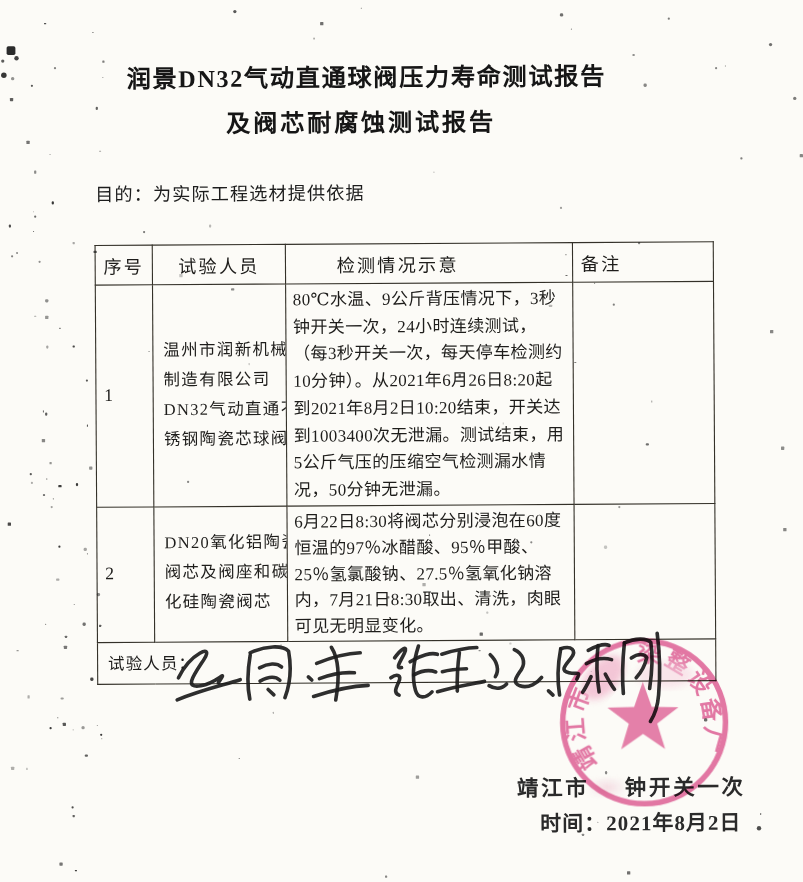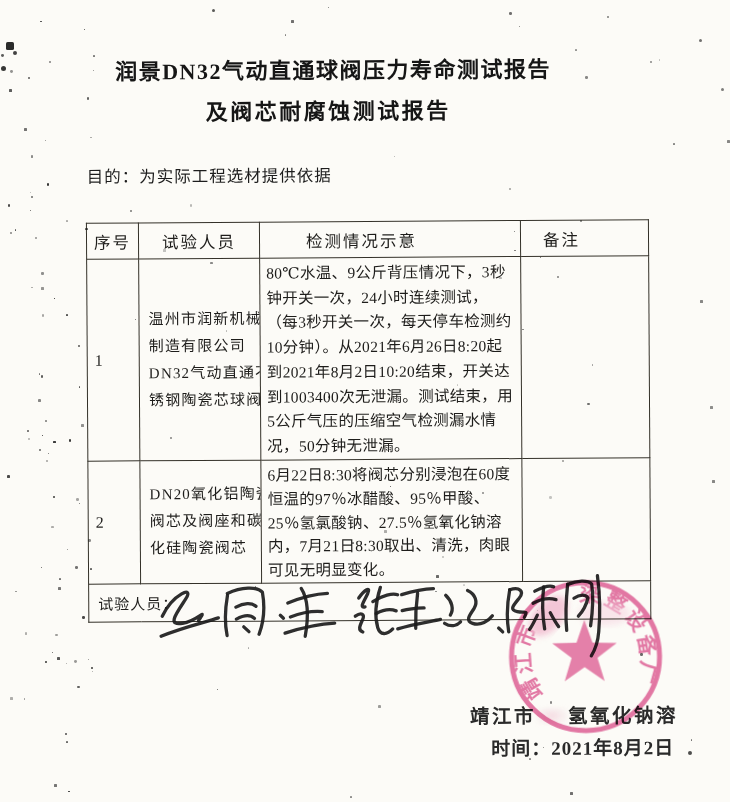--- a/index.html
+++ b/index.html
@@ -24,21 +24,21 @@
     border-collapse:collapse;table-layout:fixed;
   }
   .tbl th,.tbl td{
     border:1.6px solid #343129;padding:0;font-weight:normal;
     color:#1e1d1b;
   }
   .tbl th{font-size:16.5px;letter-spacing:2px;height:35px;vertical-align:middle;}
   th.c-no{text-align:center;}
   th.c-subj{text-align:center;}
   th.c-det{text-align:left;padding-left:46px;}
-  th.c-rem{text-align:left;padding-left:22px;}
+  th.c-rem{text-align:left;padding-left:7px;}
   tr.r1{height:202px;}
   tr.r2{height:122px;}
   td.no{text-align:left;padding-left:7px;vertical-align:middle;font-size:16px;}
   td.subj{vertical-align:middle;}
   td.subj .cellText{
     white-space:pre;overflow:hidden;padding-left:9px;
     font-size:15px;line-height:27px;letter-spacing:1.2px;
   }
   td.det{vertical-align:top;}
   td.det .cellText{
@@ -172,21 +172,21 @@
       <path d="M387,34 C395,30 404,29 410,31"></path>
       <path d="M391,46 C388,52 386,56 383,60"></path>
       <path d="M404,44 C407,50 409,54 412,58"></path>
       <path d="M422,16 C420,32 419,48 420,62"></path>
       <path d="M422,16 C432,12 442,12 446,16 C448,30 446,46 444,58"></path>
       <path d="M428,30 C434,26 440,26 442,30 C440,38 436,44 432,48"></path>
       <path d="M452,8 C454,26 454,46 452,64 C451,74 448,82 444,88"></path>
     </g>
   </svg>
 
-  <div class="company"><span>靖江市</span><span class="redact"></span><span>氢氧化钠溶</span></div>
+  <div class="company"><span>靖江市</span><span class="redact"></span><span>钟开关一次</span></div>
 
   <div class="timeline">时间：2021年8月2日</div>
 
   <svg class="stamp" width="158" height="160" viewBox="0 0 158 160">
     <defs>
       <path id="sealArc" d="M40.1,117.9 A55,55 0 1 1 117.9,117.9"></path>
       <filter id="soft">
           <feGaussianBlur stdDeviation="0.55"></feGaussianBlur>
         </filter>
       <filter id="smudge">

